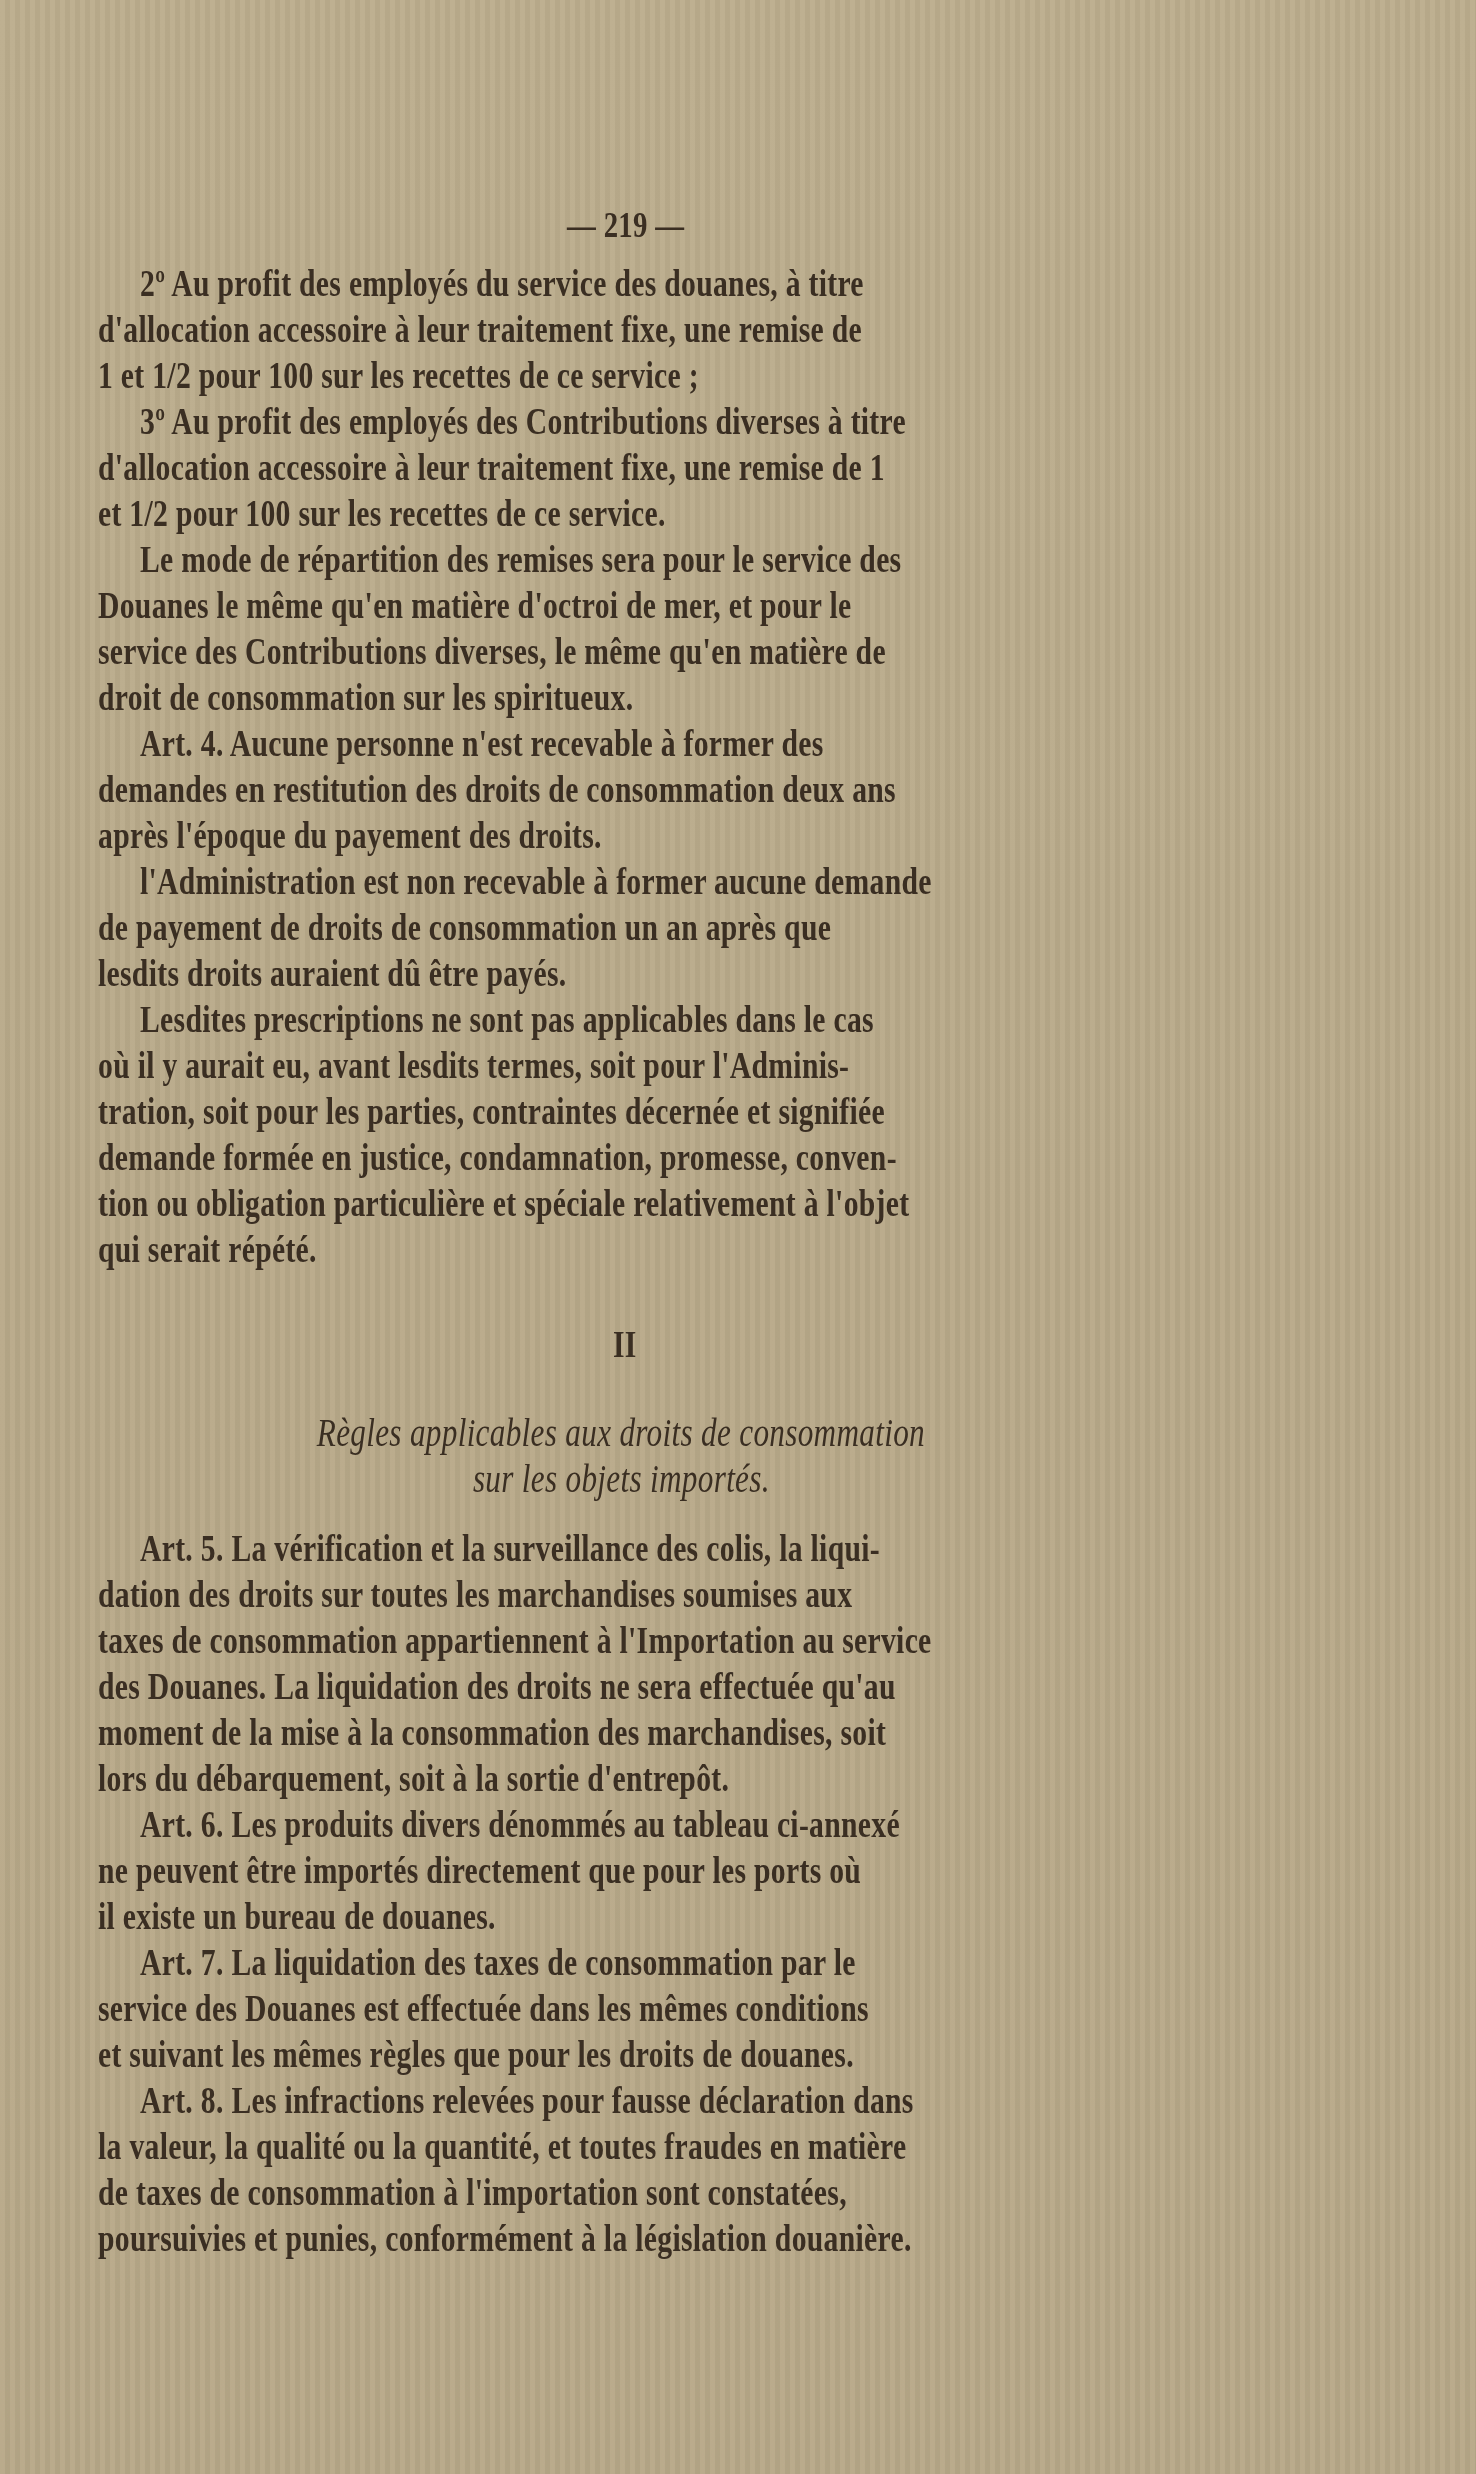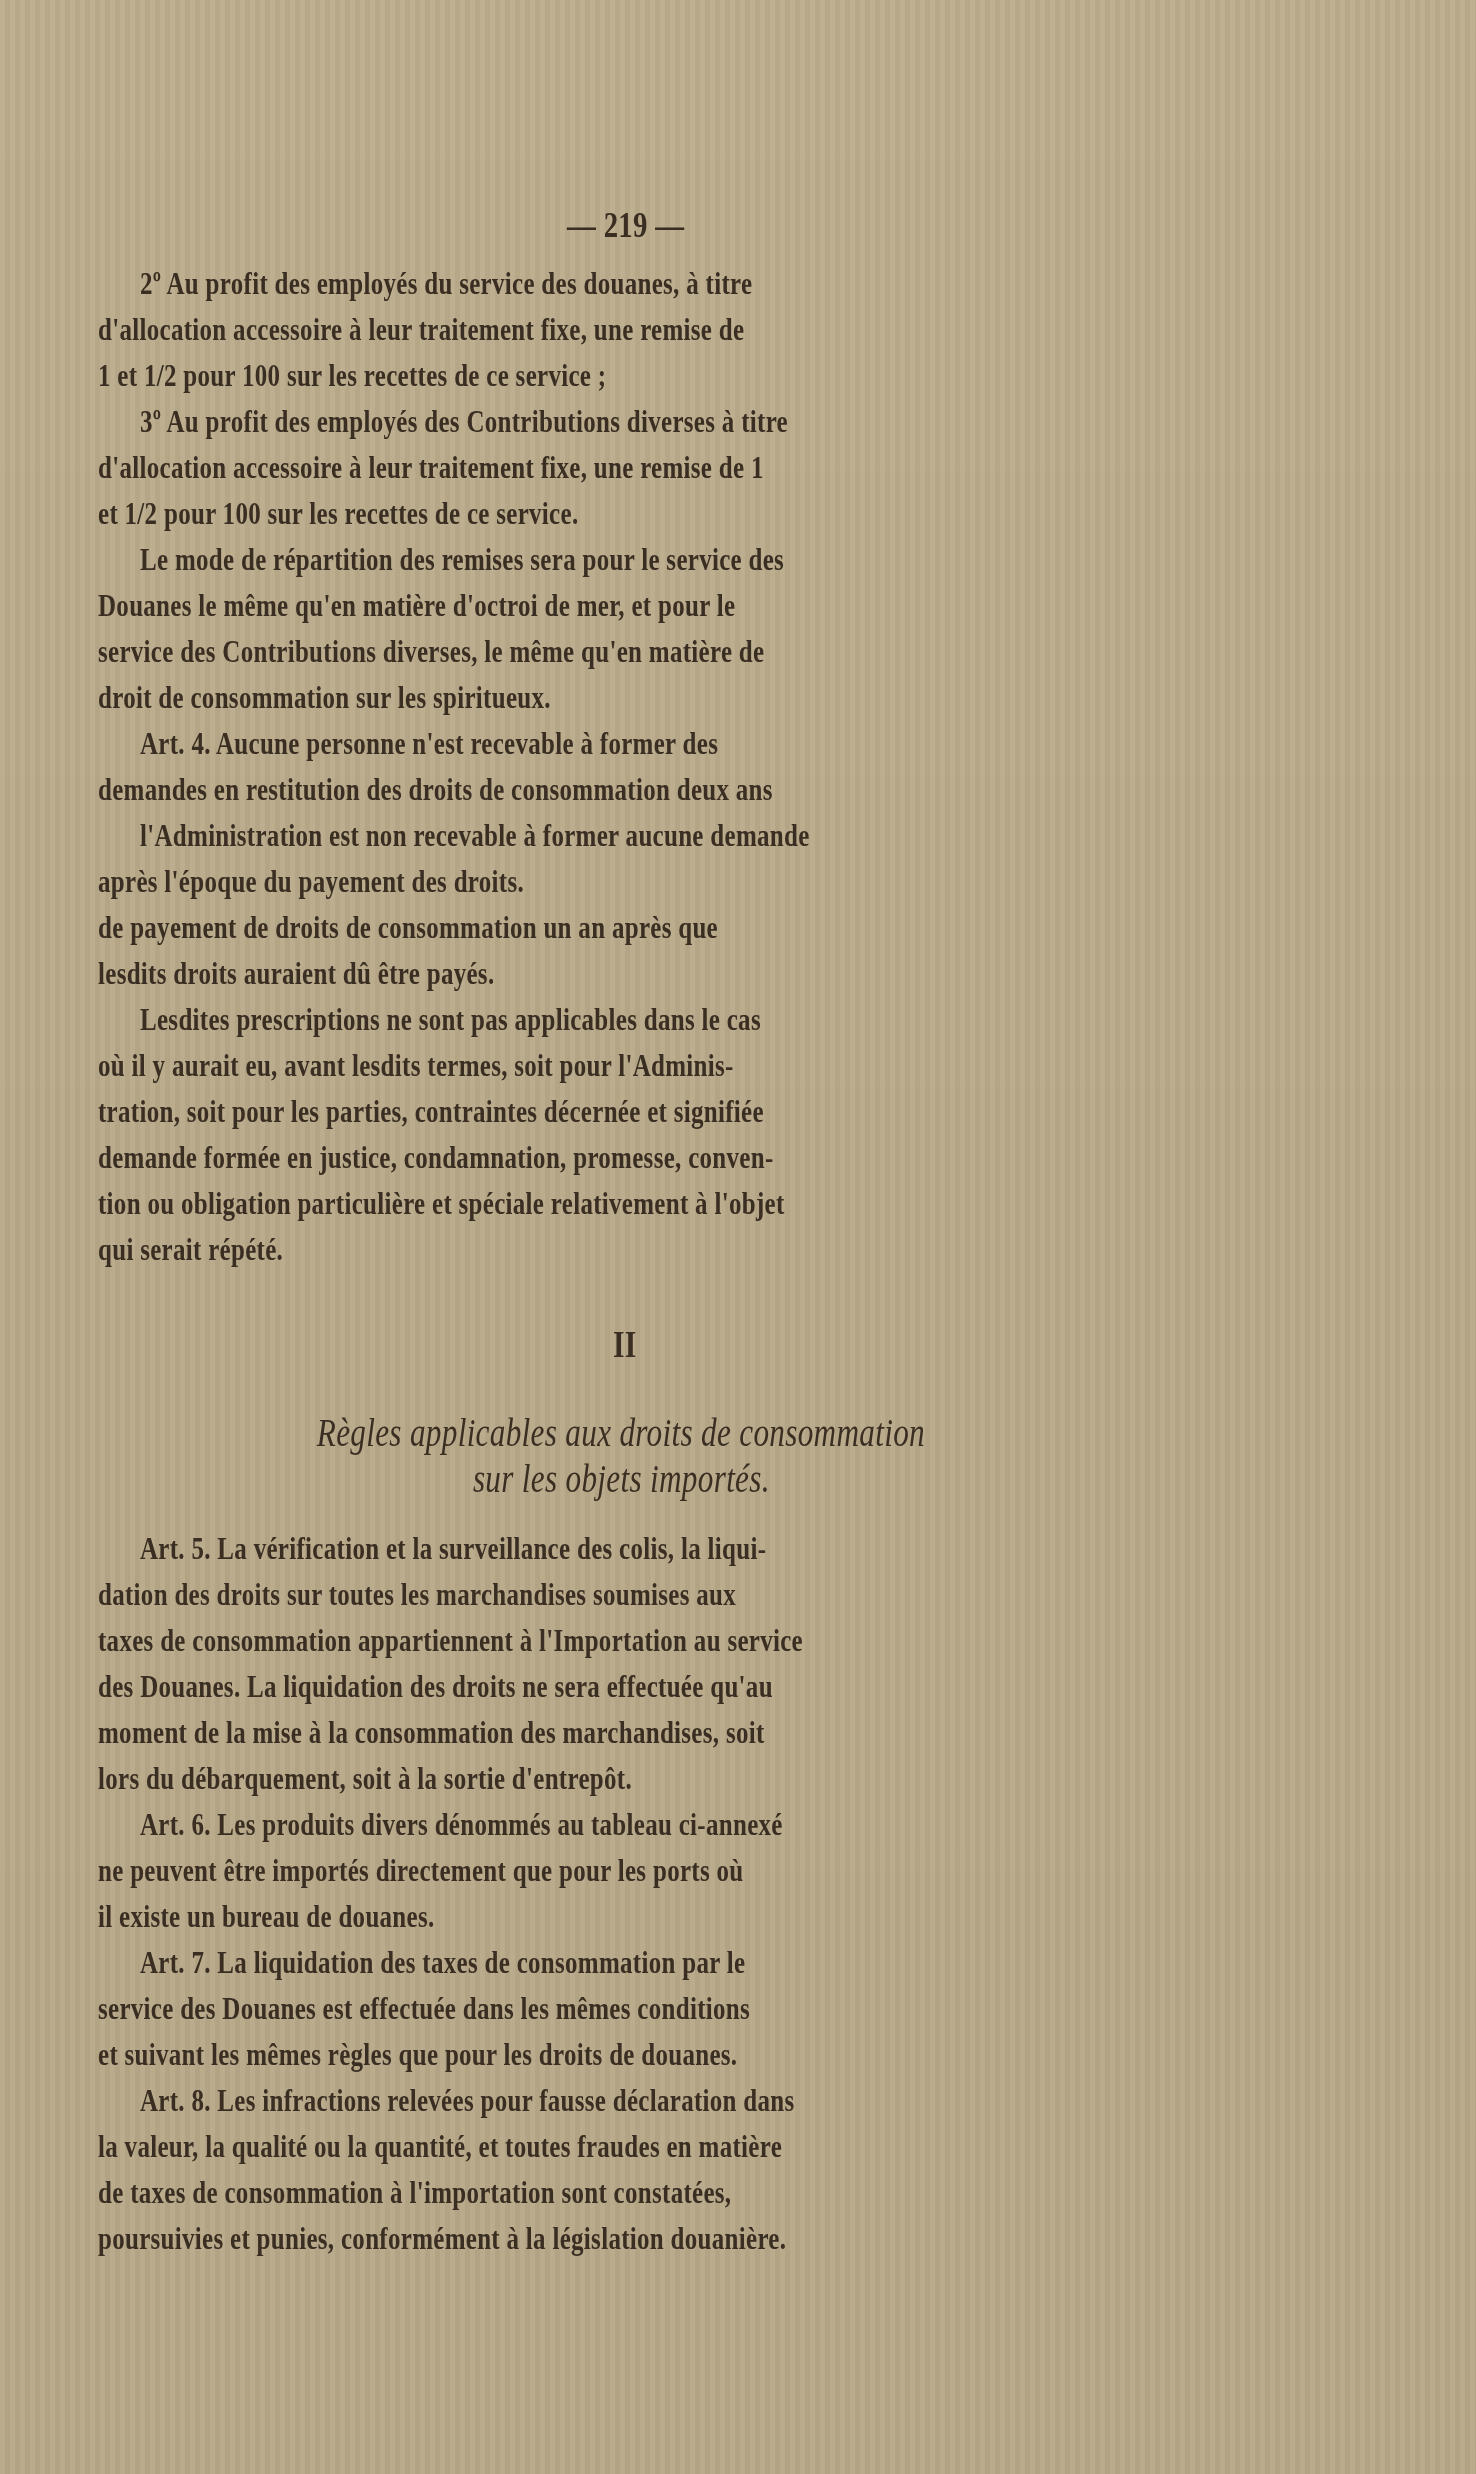--- a/index.html
+++ b/index.html
@@ -9,21 +9,21 @@
     background-image:
       repeating-linear-gradient(90deg, rgba(255,255,255,0.035) 0px, rgba(255,255,255,0.035) 4.6px, rgba(0,0,0,0.03) 4.6px, rgba(0,0,0,0.03) 10px),
       linear-gradient(180deg, #bcad8d 0%, #b8a989 50%, #b7a888 100%);
     color: #3a2e22;
     font-family: "Liberation Serif", "DejaVu Serif", serif;
     position: relative;
   }
   .page { position: absolute; left: 98px; top: 191px; width: 1160px; }
   .line {
     height: 46px; line-height: 46px;
-    font-size: 32px; font-weight: bold;
+    font-size: 38px; font-weight: bold;
     white-space: nowrap;
     transform-origin: left center;
   }
   .line .t { display: inline-block; transform: scaleX(0.78); transform-origin: left center; letter-spacing: 0.4px; }
   .indent { padding-left: 42px; }
   .pageno { text-align: center; font-size: 36px; font-weight: bold; height: 69px; line-height: 69px; padding-right: 76px; }
   .pageno .t { transform: scaleX(0.8); display: inline-block; }
   .center { text-align: center; }
   .center .t { transform-origin: center center; }
   .numeral { font-size: 37px; height: 69px; line-height: 84px; margin-top: 30.5px; padding-right: 107px; }
@@ -44,22 +44,22 @@
     <div class="line"><span class="t">1 et 1/2 pour 100 sur les recettes de ce service ;</span></div>
     <div class="line indent"><span class="t">3º Au profit des employés des Contributions diverses à titre</span></div>
     <div class="line"><span class="t">d'allocation accessoire à leur traitement fixe, une remise de 1</span></div>
     <div class="line"><span class="t">et 1/2 pour 100 sur les recettes de ce service.</span></div>
     <div class="line indent"><span class="t">Le mode de répartition des remises sera pour le service des</span></div>
     <div class="line"><span class="t">Douanes le même qu'en matière d'octroi de mer, et pour le</span></div>
     <div class="line"><span class="t">service des Contributions diverses, le même qu'en matière de</span></div>
     <div class="line"><span class="t">droit de consommation sur les spiritueux.</span></div>
     <div class="line indent"><span class="t">Art. 4. Aucune personne n'est recevable à former des</span></div>
     <div class="line"><span class="t">demandes en restitution des droits de consommation deux ans</span></div>
+    <div class="line"><span class="t">après l'époque du payement des droits.</span></div>
     <div class="line indent"><span class="t">l'Administration est non recevable à former aucune demande</span></div>
-    <div class="line"><span class="t">après l'époque du payement des droits.</span></div>
     <div class="line"><span class="t">de payement de droits de consommation un an après que</span></div>
     <div class="line"><span class="t">lesdits droits auraient dû être payés.</span></div>
     <div class="line indent"><span class="t">Lesdites prescriptions ne sont pas applicables dans le cas</span></div>
     <div class="line"><span class="t">où il y aurait eu, avant lesdits termes, soit pour l'Adminis-</span></div>
     <div class="line"><span class="t">tration, soit pour les parties, contraintes décernée et signifiée</span></div>
     <div class="line"><span class="t">demande formée en justice, condamnation, promesse, conven-</span></div>
     <div class="line"><span class="t">tion ou obligation particulière et spéciale relativement à l'objet</span></div>
     <div class="line"><span class="t">qui serait répété.</span></div>
   </div>
 

